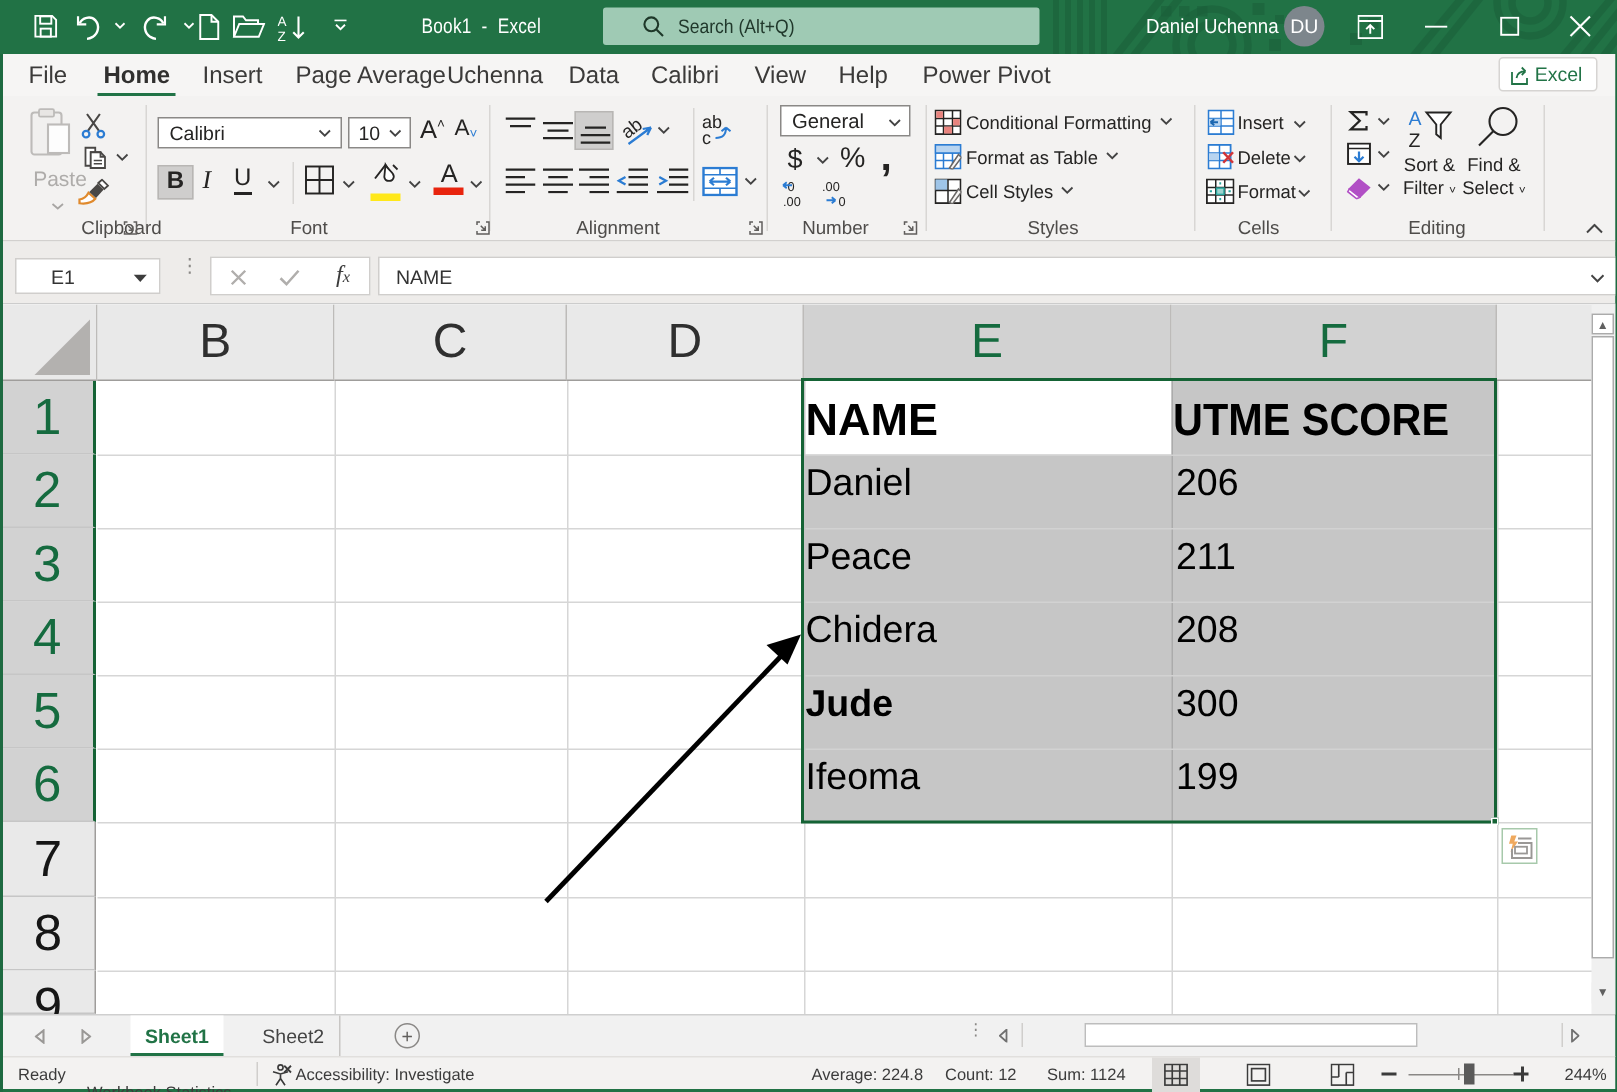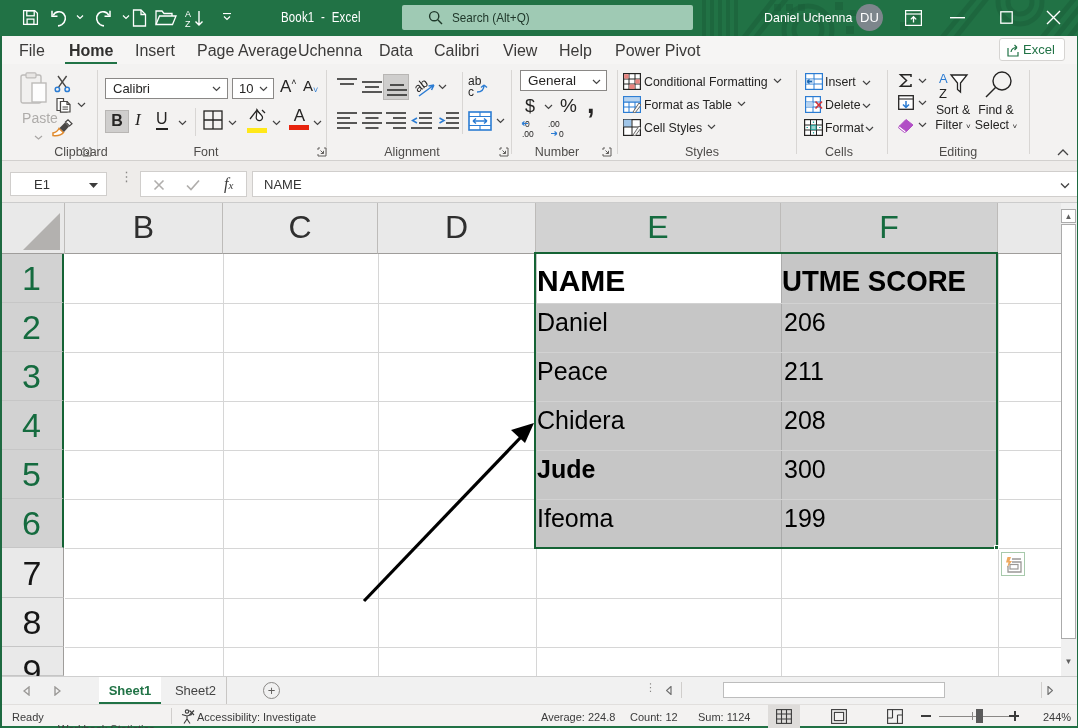--- a/index.html
+++ b/index.html
@@ -551,21 +551,21 @@
       <div style="position:absolute;left:0px;top:452px;width:15px;height:14px;background:#f0f0f0;color:#606060;font-size:8px;text-align:center;line-height:14px;">▼</div>
     </div>
   </div>
   <div class="abs" id="tabbar">
     <svg style="position:absolute;left:22px;top:9px;" width="8" height="10" viewBox="0 0 8 10">
       <polygon points="6,1 1,5 6,9" fill="none" stroke="#9a9896" stroke-width="1.4"></polygon>
     </svg>
     <svg style="position:absolute;left:52px;top:9px;" width="8" height="10" viewBox="0 0 8 10">
       <polygon points="2,1 7,5 2,9" fill="none" stroke="#9a9896" stroke-width="1.4"></polygon>
     </svg>
-    <div style="position:absolute;left:98px;top:0;width:62px;height:27px;background:#fff;border-bottom:2px solid #217346;color:#217346;font-weight:bold;font-size:13px;text-align:center;padding-top:6px;">Sheet1</div>
+    <div style="position:absolute;left:86px;top:0;width:62px;height:27px;background:#fff;border-bottom:2px solid #217346;color:#217346;font-weight:bold;font-size:13px;text-align:center;padding-top:6px;">Sheet1</div>
     <div style="position:absolute;left:164px;top:0;width:62px;height:27px;color:#444;font-size:13px;text-align:center;padding-top:6px;border-right:1px solid #c8c6c4;">Sheet2</div>
     <div style="position:absolute;left:262px;top:5px;width:17px;height:17px;border:1px solid #8a8886;border-radius:50%;color:#605e5c;font-size:13px;text-align:center;line-height:15px;">+</div>
     <div style="position:absolute;left:644px;top:8px;color:#8a8886;font-size:11px;line-height:5px;">⋮</div>
 
     <div style="position:absolute;left:660px;top:3px;width:400px;height:20px;background:#f1f1f1;">
       <svg style="position:absolute;left:5px;top:6px;" width="6" height="9" viewBox="0 0 6 9">
         <polygon points="5,0.5 0.5,4.5 5,8.5" fill="none" stroke="#707070" stroke-width="1.2"></polygon>
       </svg>
       <div style="position:absolute;left:20px;top:2px;width:1px;height:16px;background:#d0cecc;"></div>
       <div style="position:absolute;left:62px;top:2px;width:222px;height:16px;background:#fff;border:1px solid #bdbdbd;"></div>

